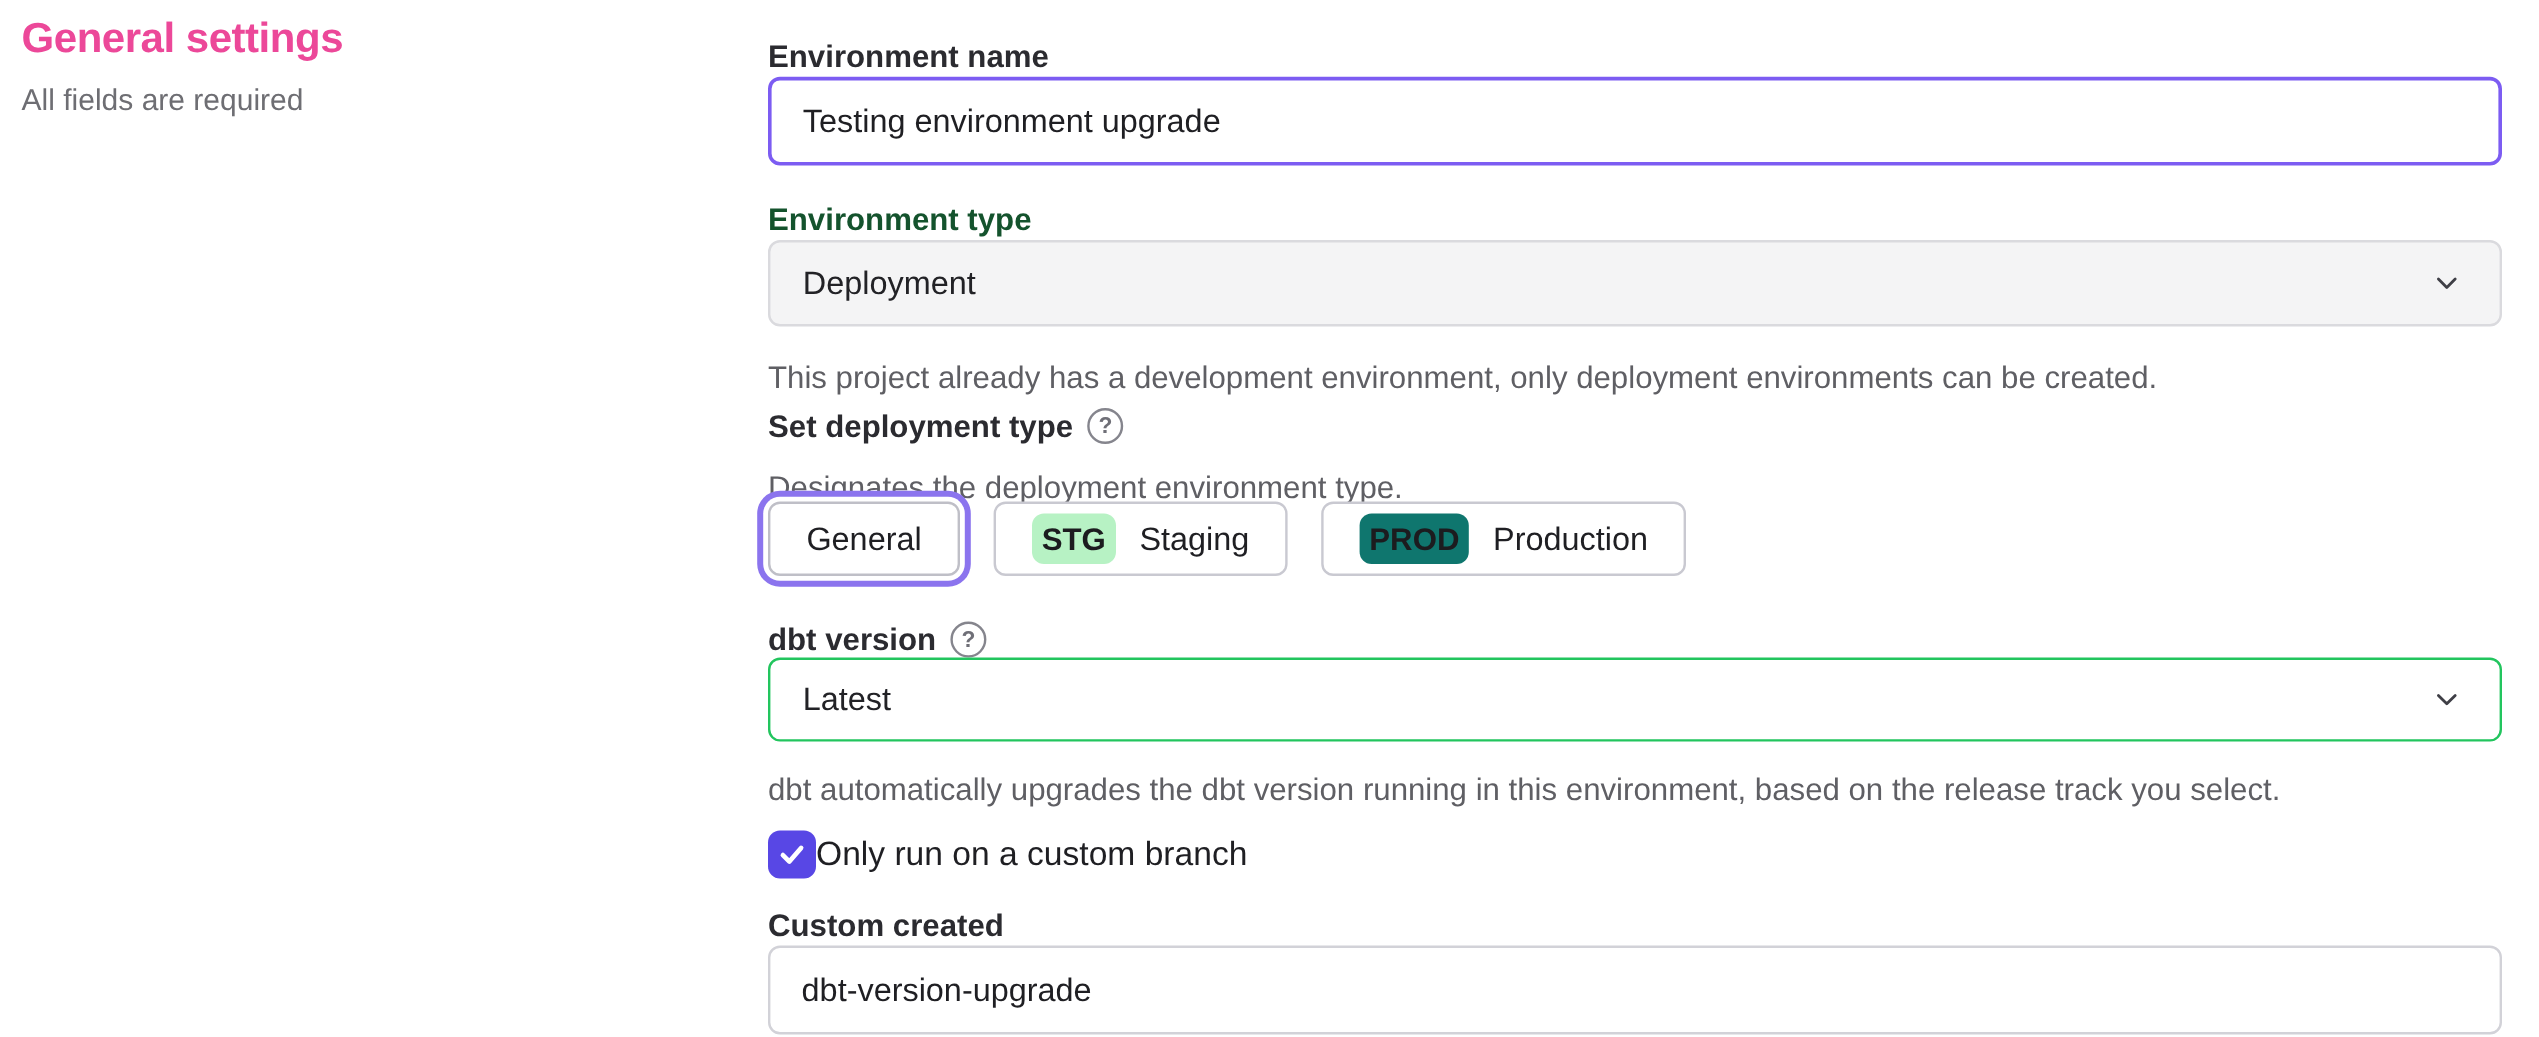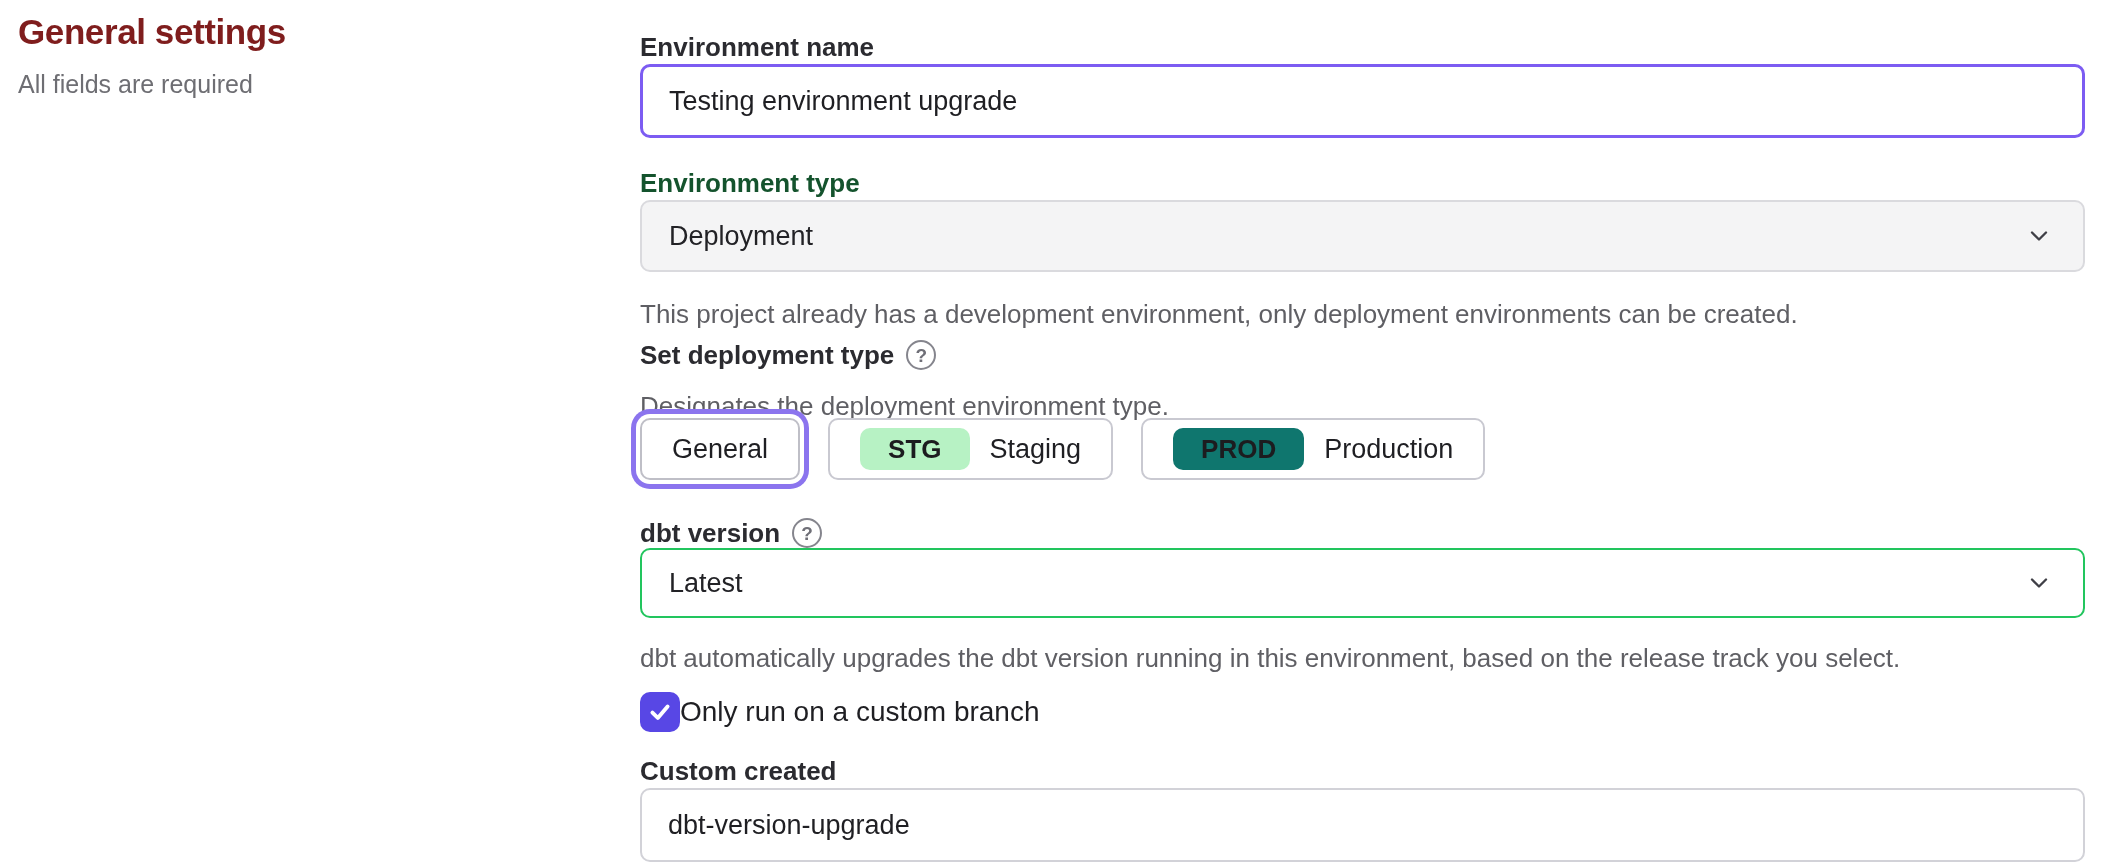--- a/index.html
+++ b/index.html
@@ -1,21 +1,21 @@
 <!DOCTYPE html>
 <html><head>
 <meta charset="utf-8">
 <style>
   * { box-sizing: border-box; margin: 0; padding: 0; }
   html, body { width: 2116px; height: 864px; background: #ffffff; }
   body { font-family: "Liberation Sans", sans-serif; color: #1f1f23; position: relative; overflow: hidden; }
 
   
   .intro { position: absolute; left: 18px; top: 12px; }
-  .page-title { font-size: 35px; font-weight: 700; color: #7f1d1d; letter-spacing: -0.4px; }
+  .page-title { font-size: 35px; font-weight: 700; color: #ec4899; letter-spacing: -0.4px; }
   .page-subtitle { margin-top: 18px; font-size: 25px; color: #6e6e73; }
 
   
   .form { position: absolute; left: 640px; top: 16px; width: 1445px; height: 864px; }
   .abs { position: absolute; left: 0; right: 0; }
 
   .field-label { font-size: 26px; font-weight: 600; color: #2b2b30; line-height: 34px; display: flex; align-items: center; gap: 12px; }
   .field-label.disabled { color: #14532d; text-align: right; }
 
   .help-icon { width: 30px; height: 30px; border: 2px solid #85858d; border-radius: 50%; color: #6f6f77;
@@ -30,21 +30,21 @@
   .select.disabled { background: #f4f4f5; border-color: #dadade; }
   .chevron { display: inline-flex; }
 
   .helper-text { font-size: 26px; color: #5f5f64; line-height: 32px; margin-top: 12px; }
 
   .btn-row { display: flex; gap: 28px; align-items: center; }
   .type-btn { height: 62px; background: #fff; border: 2px solid #c9c9d1; border-radius: 10px;
     display: inline-flex; align-items: center; gap: 20px; padding: 0 30px; font-family: inherit;
     font-size: 27px; font-weight: 500; color: #1f1f23; cursor: pointer; }
   .type-btn.selected { box-shadow: 0 0 0 4px #ffffff, 0 0 0 9px #8b74ee; border-color: #bfbfc7; }
-  .badge { font-size: 26px; font-weight: 600; color: #1c1c1f; border-radius: 10px; padding: 7px 28px; line-height: 1.1; }
+  .badge { font-size: 26px; font-weight: 600; color: #1c1c1f; border-radius: 10px; padding: 7px 8px; line-height: 1.1; }
   .badge.stg { background: #b7f2c4; }
   .badge.prod { background: #0f766e; }
 
   .checkbox-row { display: flex; align-items: center; }
   .checkbox { width: 40px; height: 40px; border-radius: 10px; background: #5847e5; display: inline-flex;
     align-items: center; justify-content: center; cursor: pointer; flex: 0 0 auto; }
   .checkbox-label { font-size: 28px; font-weight: 500; color: #1f1f23; }
 </style>
 </head>
 <body>

